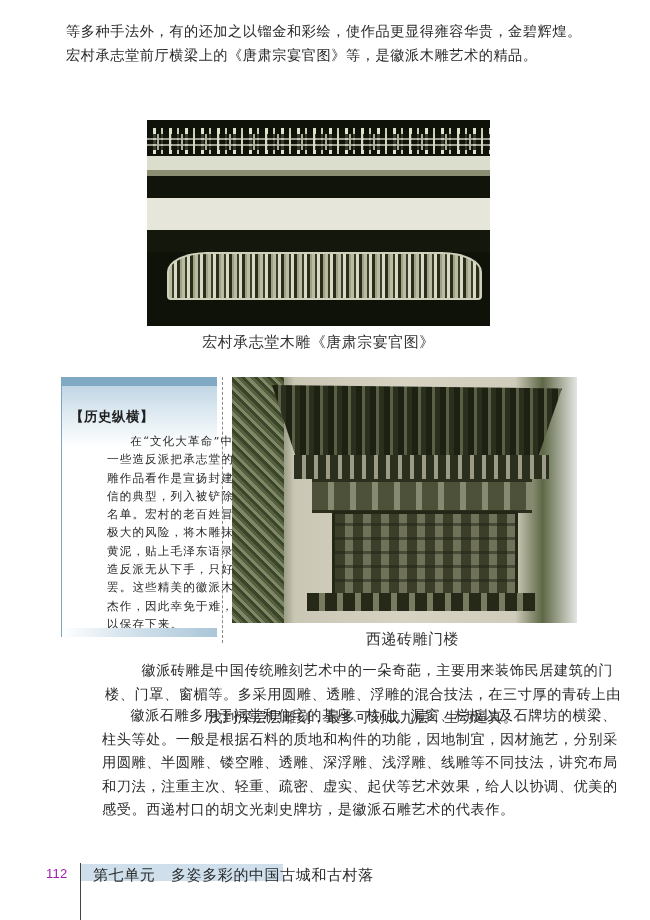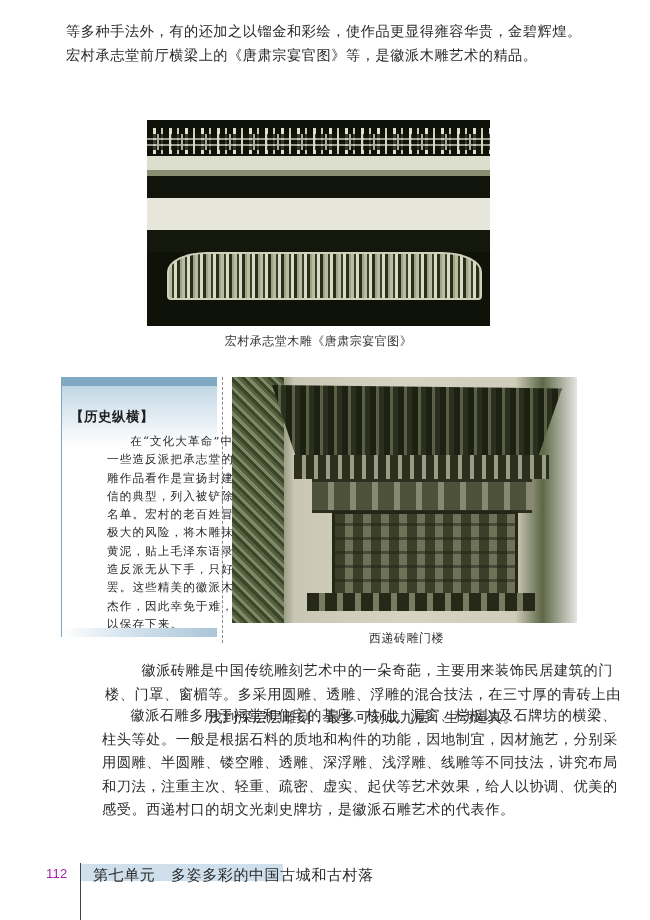--- a/index.html
+++ b/index.html
@@ -6,21 +6,21 @@
   body {
     width:650px; height:920px; background:#ffffff; position:relative; overflow:hidden;
     font-family: "DejaVu Serif", "Liberation Serif", serif; color:#222;
   }
   .para {
     position:absolute; left:66px; width:522px;
     font-size:14.2px; line-height:23.5px; letter-spacing:0.55px; color:#2a2a2a;
   }
   .indent { text-indent:2em;margin-left:36px; }
   .caption {
-    position:absolute; font-size:12px; color:#333; text-align:center;
+    position:absolute; font-size:15px; color:#333; text-align:center;
     font-family: "DejaVu Sans", sans-serif; letter-spacing:0.5px;
   }
   
   .photo1 {
     position:absolute; left:147px; top:120px; width:343px; height:206px;
     background:#0f1208; overflow:hidden;
   }
   .p1-band { position:absolute; left:0; width:100%; }
   .lattice {
     background:
@@ -136,21 +136,21 @@
 <div class="dashed"></div>
 
 <div class="photo2">
   <div class="wall-left"></div>
   <div class="roof"></div>
   <div class="eaves"></div>
   <div class="frieze"></div>
   <div class="panel"></div>
   <div class="base"></div>
 </div>
-<div class="caption" style="left:234px;top:630px;width:345px;">西递砖雕门楼</div>
+<div class="caption" style="left:240px;top:630px;width:345px;">西递砖雕门楼</div>
 
 <div class="para indent" style="top:659px;text-align:center;">徽派砖雕是中国传统雕刻艺术中的一朵奇葩，主要用来装饰民居建筑的门楼、门罩、窗楣等。多采用圆雕、透雕、浮雕的混合技法，在三寸厚的青砖上由浅到深层层雕刻，最多可刻成九层，生动逼真。</div>
 <div class="para indent" style="top:704px;">徽派石雕多用于祠堂和住宅的基座、柱础、漏窗、栏板以及石牌坊的横梁、柱头等处。一般是根据石料的质地和构件的功能，因地制宜，因材施艺，分别采用圆雕、半圆雕、镂空雕、透雕、深浮雕、浅浮雕、线雕等不同技法，讲究布局和刀法，注重主次、轻重、疏密、虚实、起伏等艺术效果，给人以协调、优美的感受。西递村口的胡文光刺史牌坊，是徽派石雕艺术的代表作。</div>
 
 <div class="footer-line"></div>
 <div class="page-num">112</div>
 <div class="footer-band"></div>
 <div class="footer-text">第七单元　多姿多彩的中国古城和古村落</div>
 
 </body></html>

